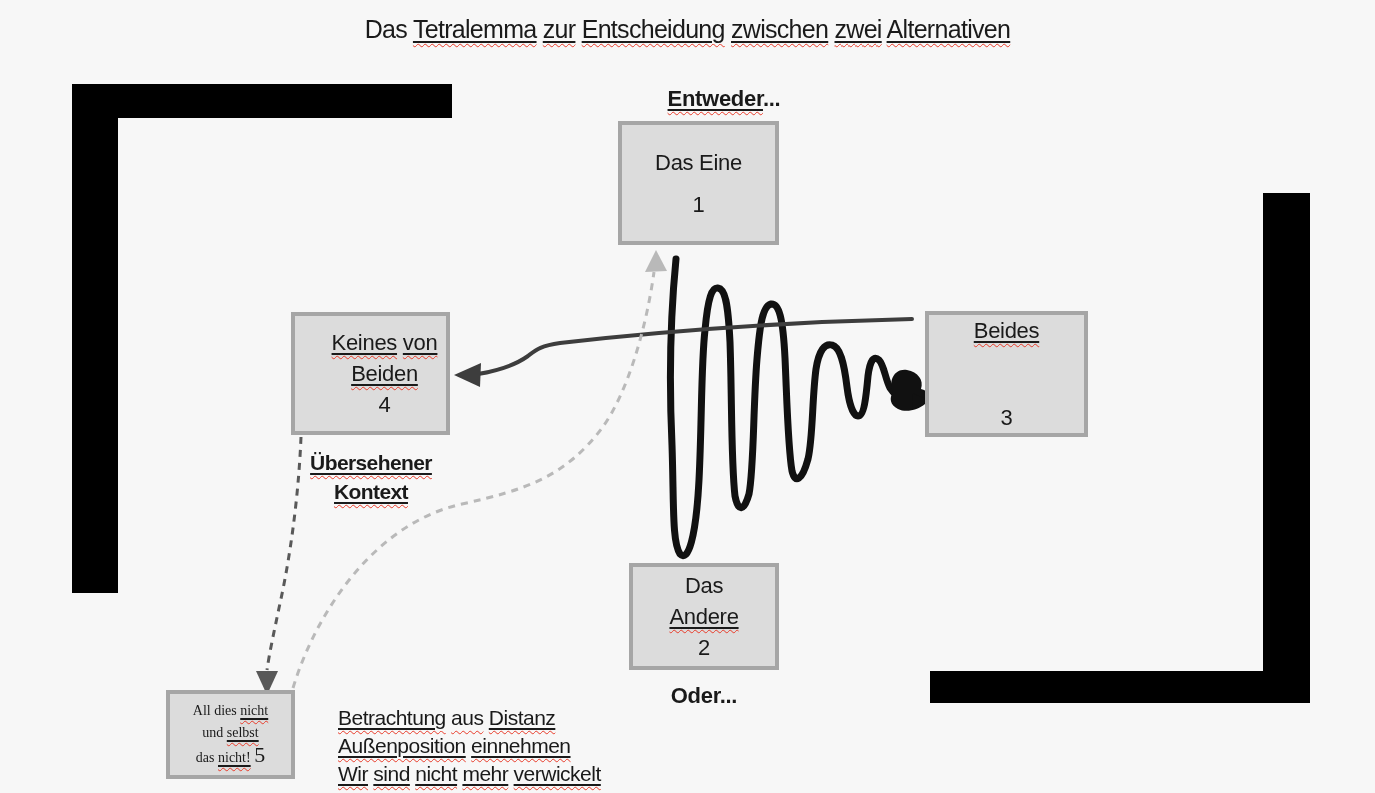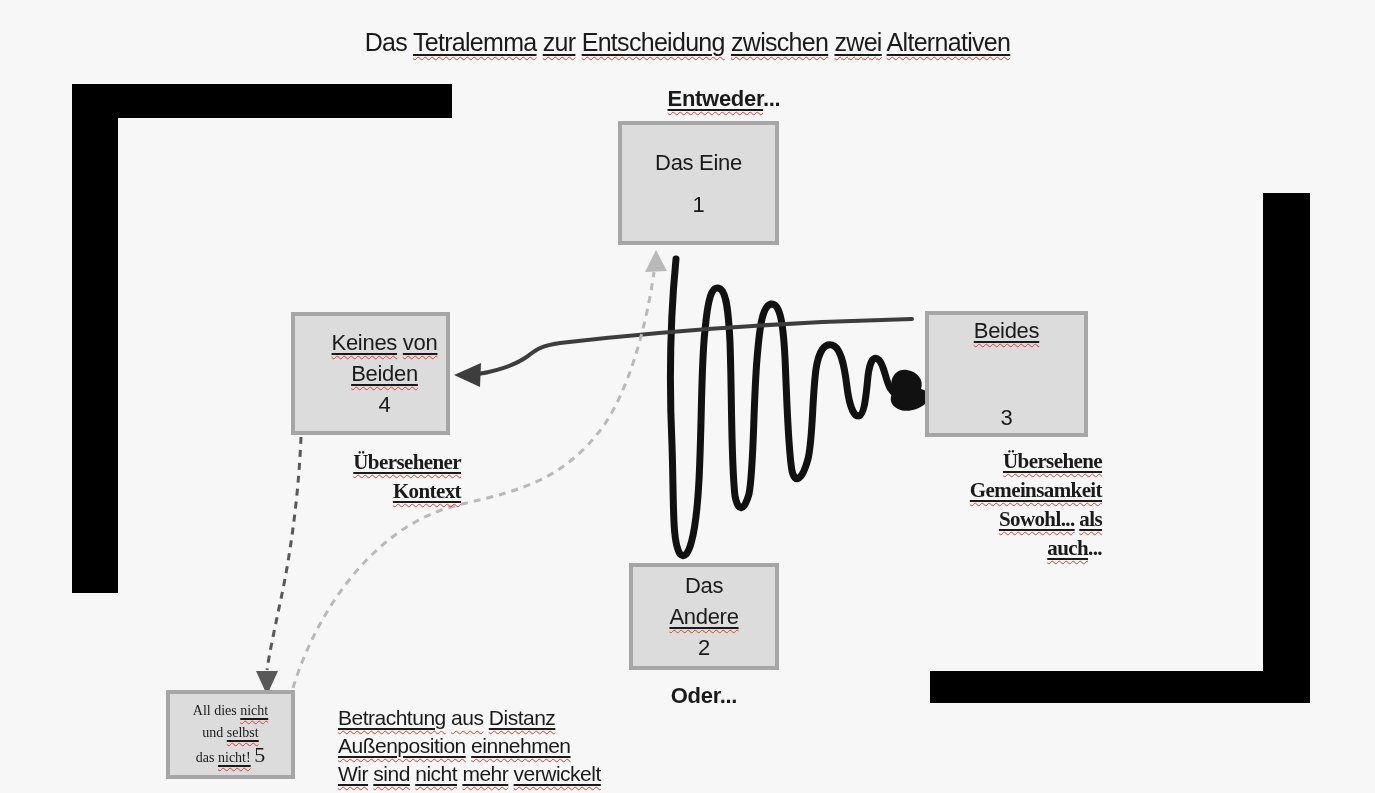--- a/index.html
+++ b/index.html
@@ -21,23 +21,23 @@
   
   .shape{
     position:absolute;z-index:2;box-sizing:border-box;
     background:#dcdcdc;border:4px solid #a6a6a6;
     display:flex;flex-direction:column;justify-content:center;
     text-align:center;font-size:22px;line-height:31px;letter-spacing:-0.3px;
   }
   .shape.small{font-size:14px;line-height:22px;letter-spacing:0;}
 
   .txt{position:absolute;z-index:2;}
-  .title{left:0;top:14px;width:100%;text-align:center;font-size:25px;letter-spacing:-0.7px;line-height:30px;margin-top:13px;}
+  .title{left:0;top:14px;width:100%;text-align:center;font-size:25px;letter-spacing:-0.7px;line-height:30px;}
   .lbl{font-weight:bold;font-size:22px;letter-spacing:-0.3px;text-align:center;line-height:26px;}
-  .cap{font-weight:bold;font-size:21px;letter-spacing:-0.6px;text-align:right;line-height:29px;font-family:Liberation Serif, serif;}
+  .cap{font-weight:bold;font-size:21px;letter-spacing:-0.6px;text-align:center;line-height:29px;}
   .side{font-size:21px;letter-spacing:-0.5px;line-height:28px;text-align:left;}
 
   
   .seg-u{
     text-decoration-line:underline;
     text-decoration-style:solid;
     text-decoration-color:#1a1a1a;
     text-decoration-thickness:1.5px;
     text-underline-offset:3px;
   }
@@ -109,26 +109,20 @@
   <div class="txt cap" style="left:281px;top:448px;width:180px;">
       <div class="rline"><span class="seg-u"><span class="seg-w">Übersehener</span></span></div>
       <div class="rline"><span class="seg-u"><span class="seg-w">Kontext</span></span></div>
     </div>
 
   <div class="shape" style="left:925px;top:311px;width:163px;height:126px;justify-content:space-between;">
       <div class="rline"><span class="seg-u"><span class="seg-w">Beides</span></span></div>
       <div class="rline">3</div>
     </div>
 
-  <div class="txt cap" style="left:912px;top:447px;width:190px;">
-      <div class="rline"><span class="seg-u"><span class="seg-w">Übersehene</span></span></div>
-      <div class="rline"><span class="seg-u"><span class="seg-w">Gemeinsamkeit</span></span></div>
-      <div class="rline"><span class="seg-u"><span class="seg-w">Sowohl...</span></span> <span class="seg-u"><span class="seg-w">als</span></span></div>
-      <div class="rline"><span class="seg-u"><span class="seg-w">auch</span></span>...</div>
-    </div>
 
   <div class="shape" style="left:629px;top:563px;width:150px;height:107px;">
       <div class="rline">Das</div>
       <div class="rline"><span class="seg-u"><span class="seg-w">Andere</span></span></div>
       <div class="rline">2</div>
     </div>
 
   <div class="txt lbl" style="left:629px;top:683px;width:150px;">
       <div class="rline">Oder...</div>
     </div>

